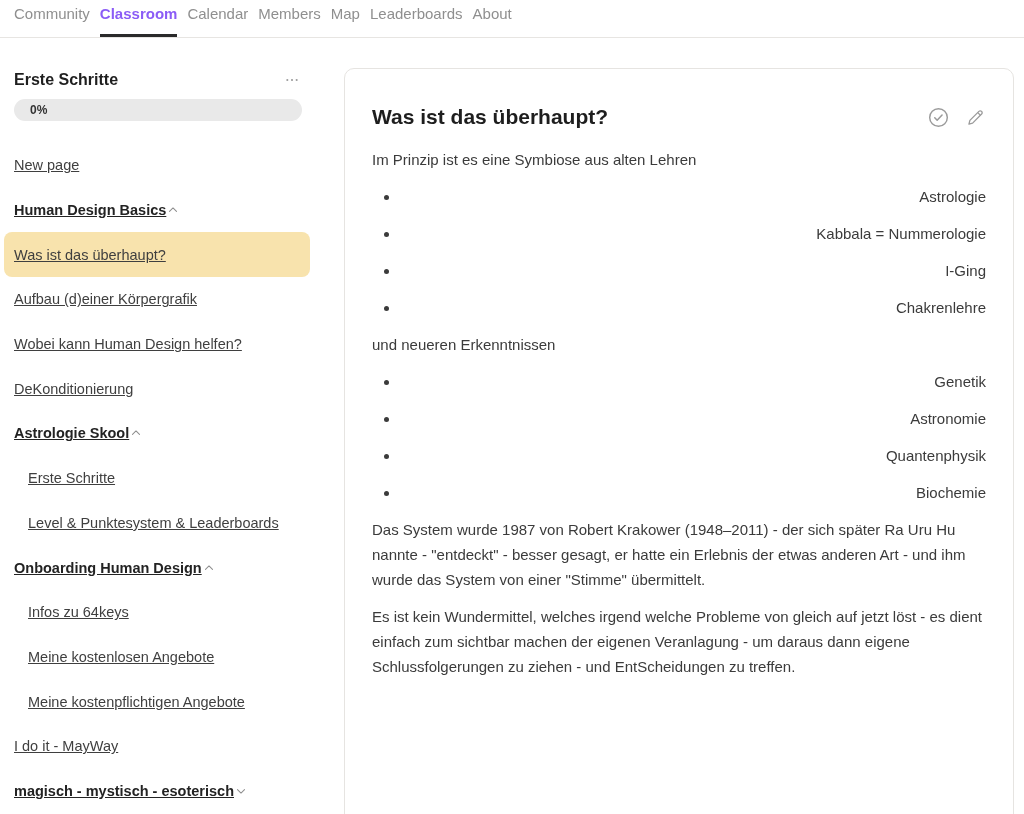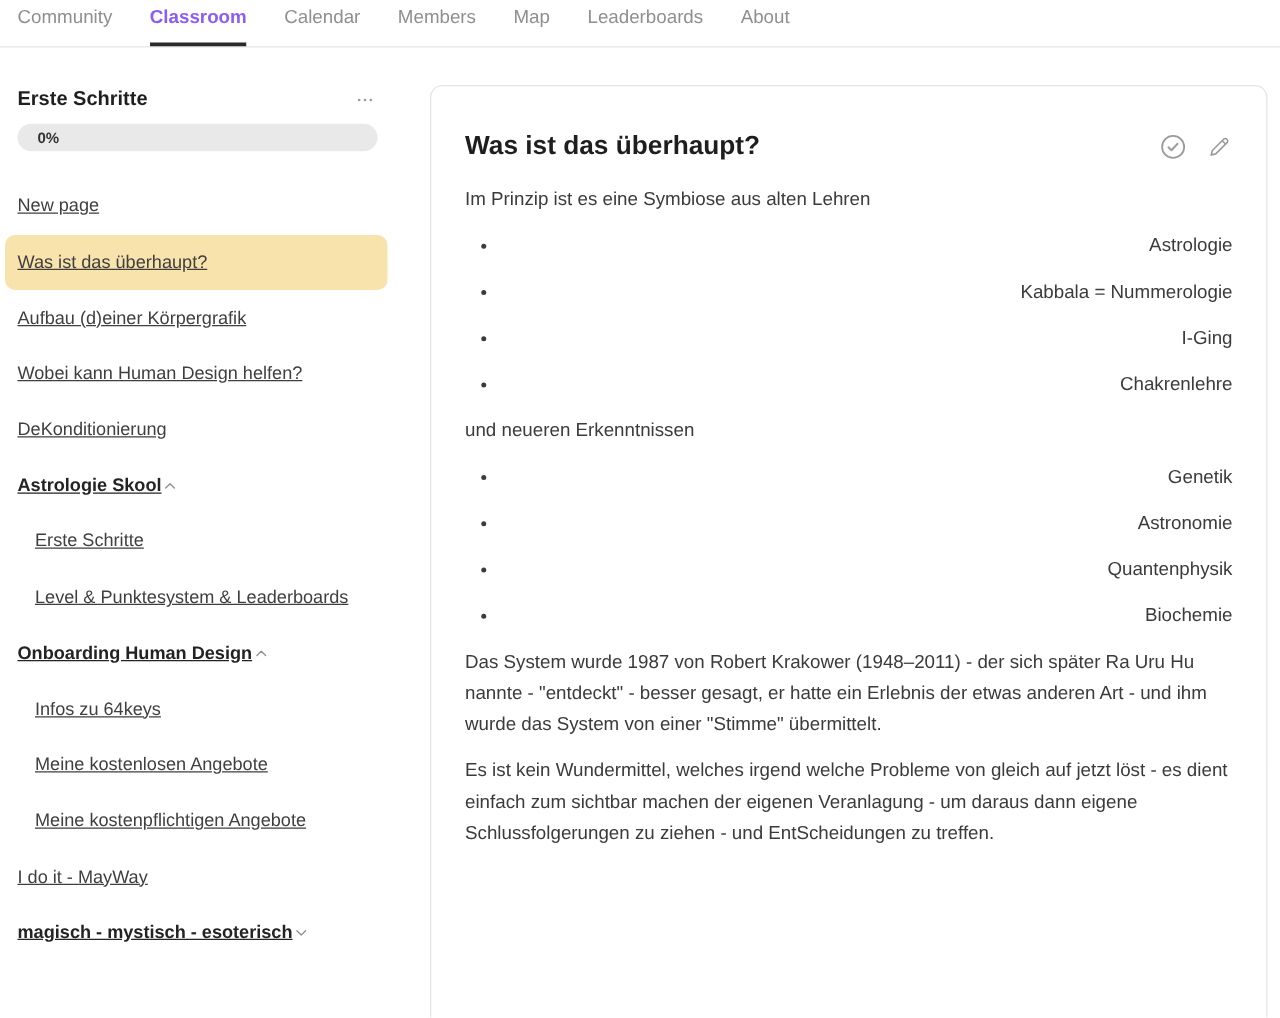--- a/index.html
+++ b/index.html
@@ -9,21 +9,21 @@
     overflow: hidden;
     font-family: "Liberation Sans", "DejaVu Sans", sans-serif;
     color: #3b3b3b;
   }
 
   
   .top-nav {
     height: 38px;
     display: flex;
     align-items: stretch;
-    gap: 30px;
+    gap: 10px;
     padding-left: 14px;
     border-bottom: 1px solid #e7e5e2;
   }
   .nav-item {
     position: relative;
     display: flex;
     align-items: flex-start;
     padding-top: 5px;
     font-size: 15px;
     color: #8f8f8f;
@@ -169,20 +169,28 @@
           <circle cx="19" cy="12" r="1.6" fill="#9b9b9b"></circle>
         </svg>
       </span>
     </div>
     <div class="progress-pill">
       <span class="progress-label">0%</span>
     </div>
     <div class="side-list">
         <div class="side-item">
           <span>New page</span>
+        </div>
+        <div class="side-item section">
+          <span>Human Design Basics</span>
+          <span class="chev">
+            <svg width="14" height="14" viewBox="0 0 24 24">
+              <path d="M6 14.5l6-6 6 6" fill="none" stroke="#8f8f8f" stroke-width="1.8" stroke-linecap="round" stroke-linejoin="round"></path>
+            </svg>
+          </span>
         </div>
         <div class="side-item selected">
           <span>Was ist das überhaupt?</span>
         </div>
         <div class="side-item">
           <span>Aufbau (d)einer Körpergrafik</span>
         </div>
         <div class="side-item">
           <span>Wobei kann Human Design helfen?</span>
         </div>

